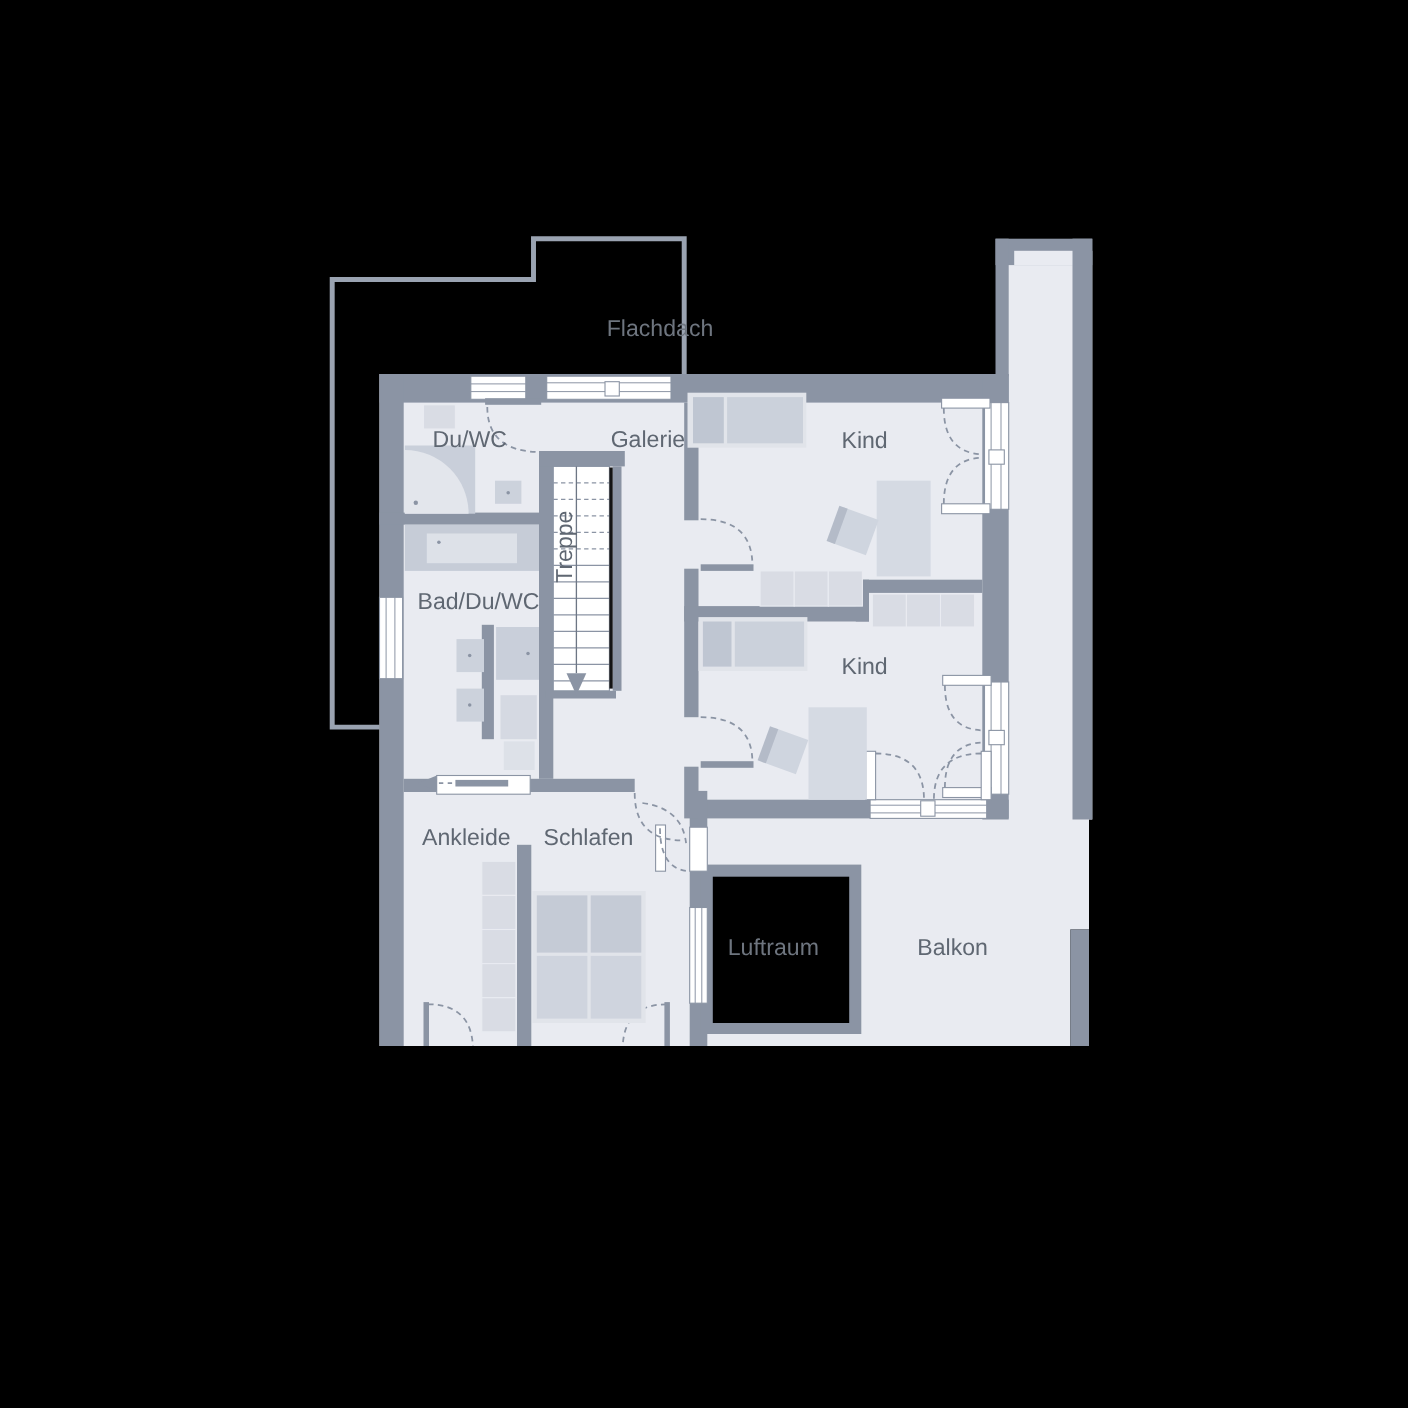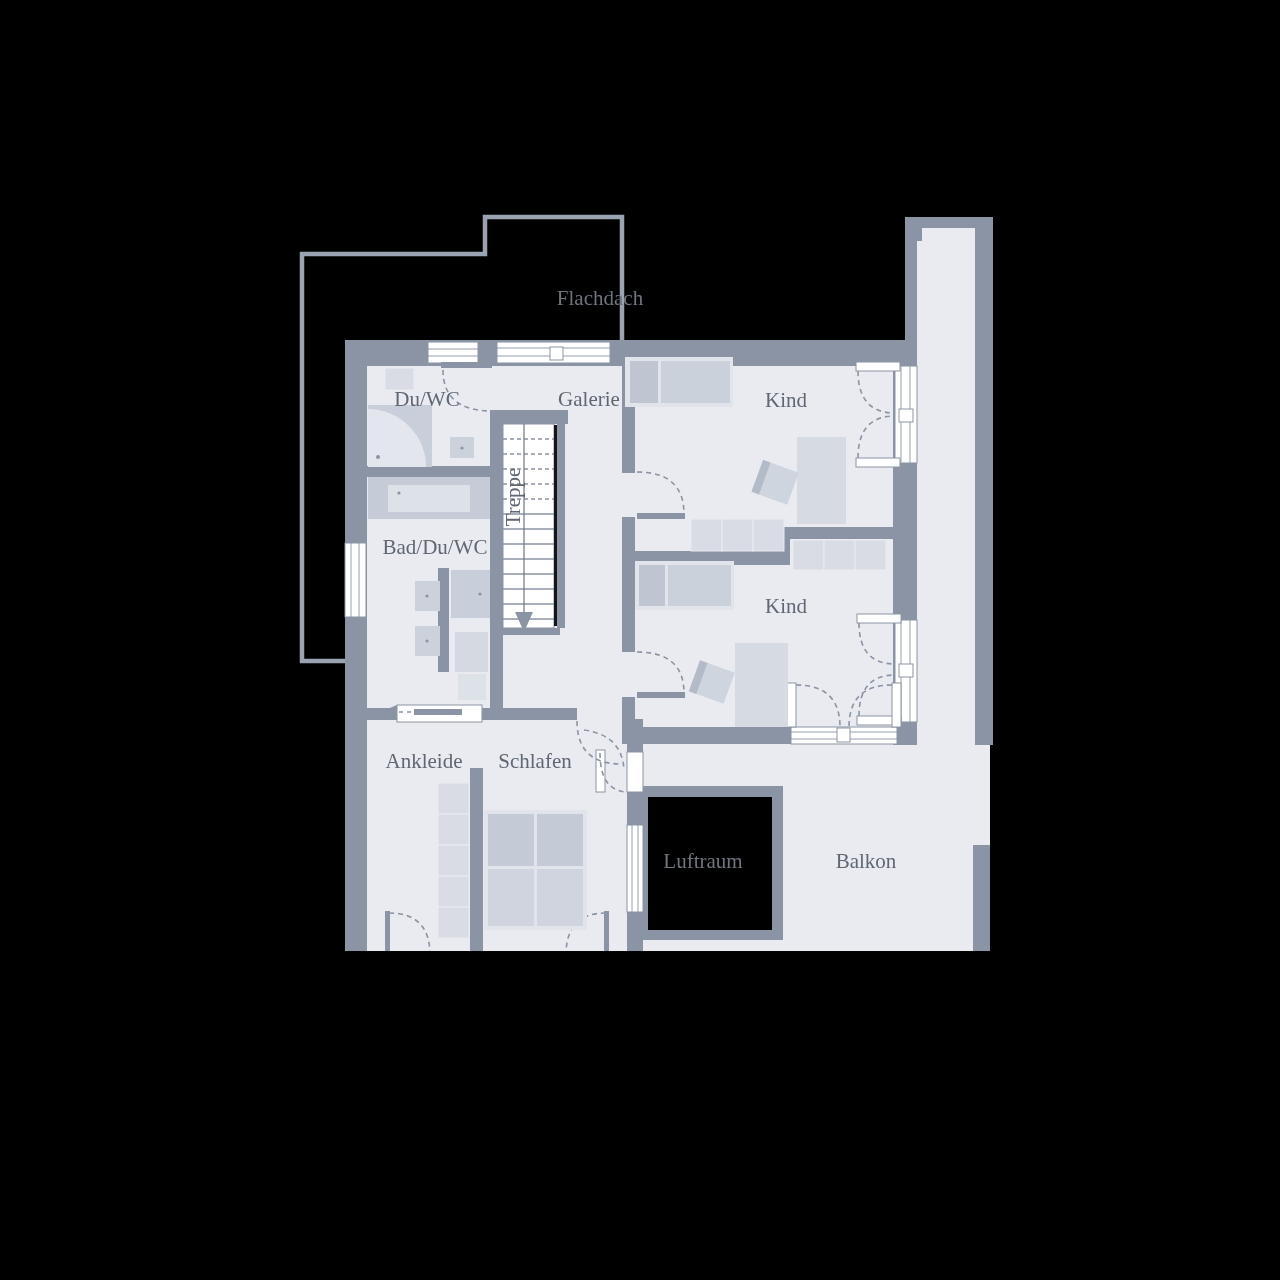--- a/index.html
+++ b/index.html
@@ -1,17 +1,17 @@
 <!DOCTYPE html>
 <html style="--background: #000000; --wall: #8b94a4; --outline: #9aa3b1; --floor: #e9ebf1; --window: #ffffff; --furniture_light: #d9dce4; --furniture_mid: #ccd2dc; --furniture_dark: #bfc6d2; --bed_frame: #e1e4ea; --label: #5f6772; --label_on_black: #6e757f; --luftraum_fill: #000000; --stair_rail: #141414;"><head>
 <meta charset="utf-8">
 <style>
   html,body{margin:0;padding:0;background:#000;}
   #stage{position:relative;width:1280px;height:951px;background:var(--background,#000);overflow:hidden;
-         font-family:Liberation Serif, serif;}
+         font-family:Liberation Sans, sans-serif;}
   svg{position:absolute;left:0;top:0;}
   .wall{fill:var(--wall);}
   .floor{fill:var(--floor);}
   .win{fill:var(--window);stroke:var(--wall);stroke-width:1;}
   .frame{stroke:var(--wall);stroke-width:0.9;fill:none;}
   .leaf{fill:var(--wall);}
   .leafw{fill:var(--window);stroke:var(--wall);stroke-width:1;}
   .arc{fill:none;stroke:var(--wall);stroke-width:1.6;stroke-dasharray:5 4;}
   .furnA{fill:var(--furniture_light);stroke:var(--floor);stroke-width:1;}
   .furnB{fill:var(--furniture_mid);}

